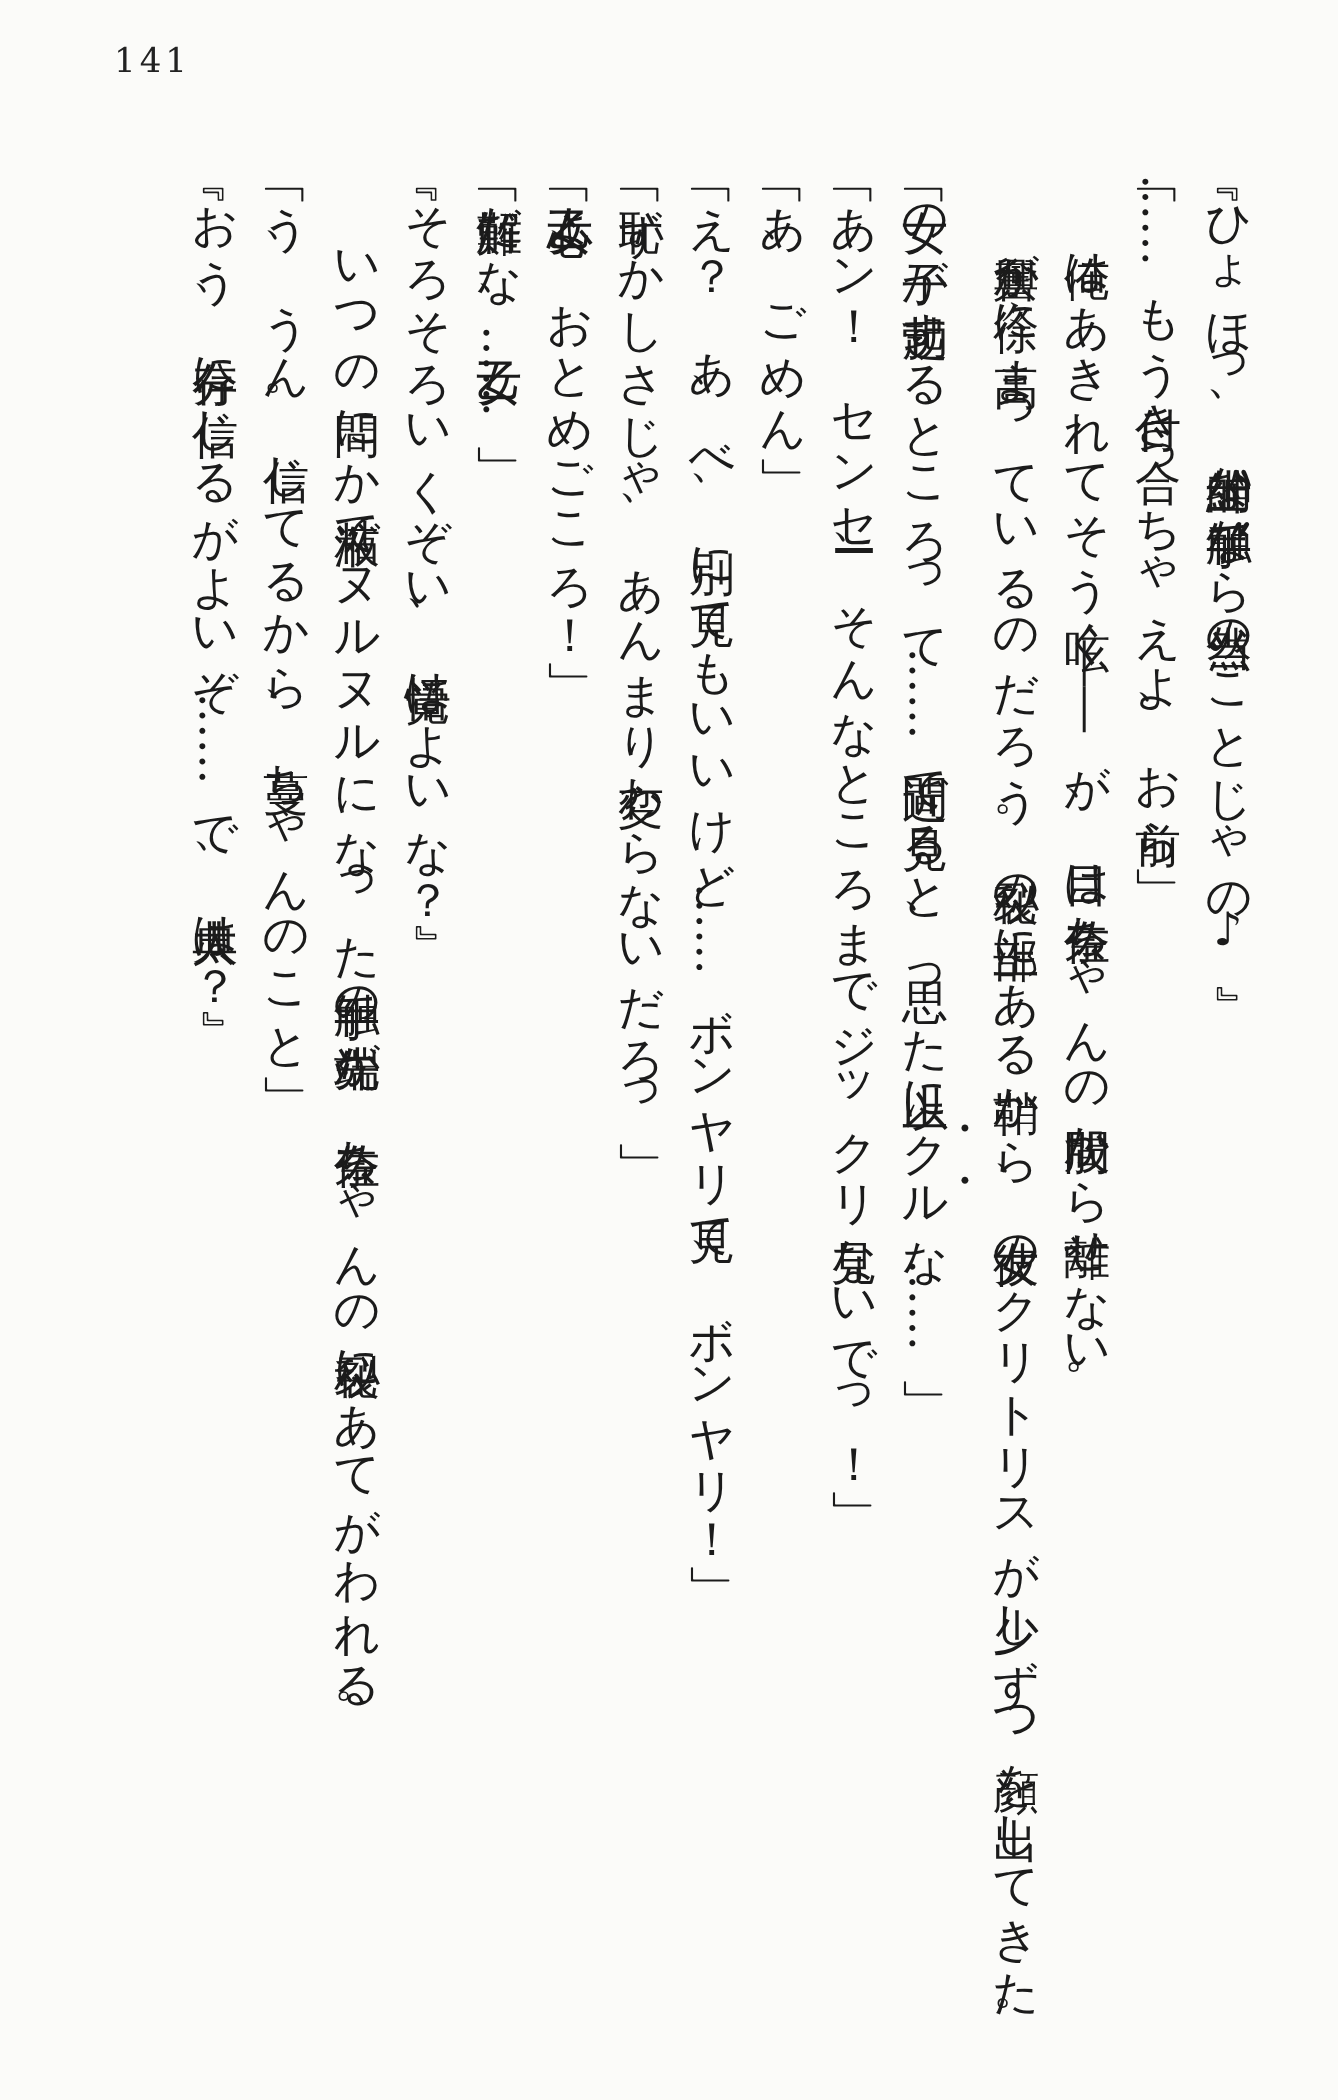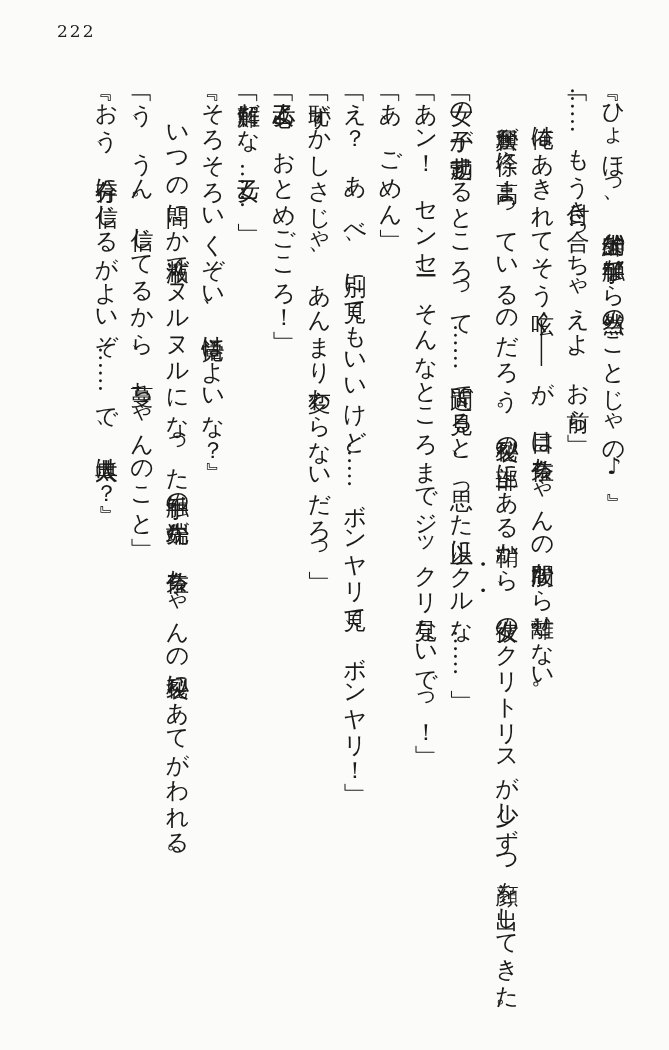--- a/index.html
+++ b/index.html
@@ -52,21 +52,21 @@
     -webkit-text-emphasis-position: over right;
     text-emphasis: filled dot;
     text-emphasis-position: over right;
   }
 </style>
 </head>
 <body>
 
 <div class="page">
 
-  <div class="page-number">222</div>
+  <div class="page-number">141</div>
 
   <div class="text-block">
     <p class="dialogue">『ひょほっ、〝紳士的な触手〞なら当然のことじゃの♪』</p>
     <p class="dialogue">「……もう付き合っちゃえよ、お前ら」</p>
     <p class="narration">俺はあきれてそう呟く――が、目は佐奈ちゃんの股間から離せない。</p>
     <p class="narration">興奮が徐々に高まっているのだろう。秘裂の上部にある鞘から、彼女のクリトリスが少しずつ顔を出してきた。</p>
     <p class="dialogue"><span>「女の子が勃起するところって……間近で見ると、思った以上に</span><span class="boten">クル</span><span>な……」</span></p>
     <p class="dialogue">「あン！　センセー、そんなところまでジックリ見ないでっ！」</p>
     <p class="dialogue">「あ、ごめん」</p>
     <p class="dialogue">「え？　あ、べ、別に見てもいいけど……ボンヤリ見て、ボンヤリ！」</p>

